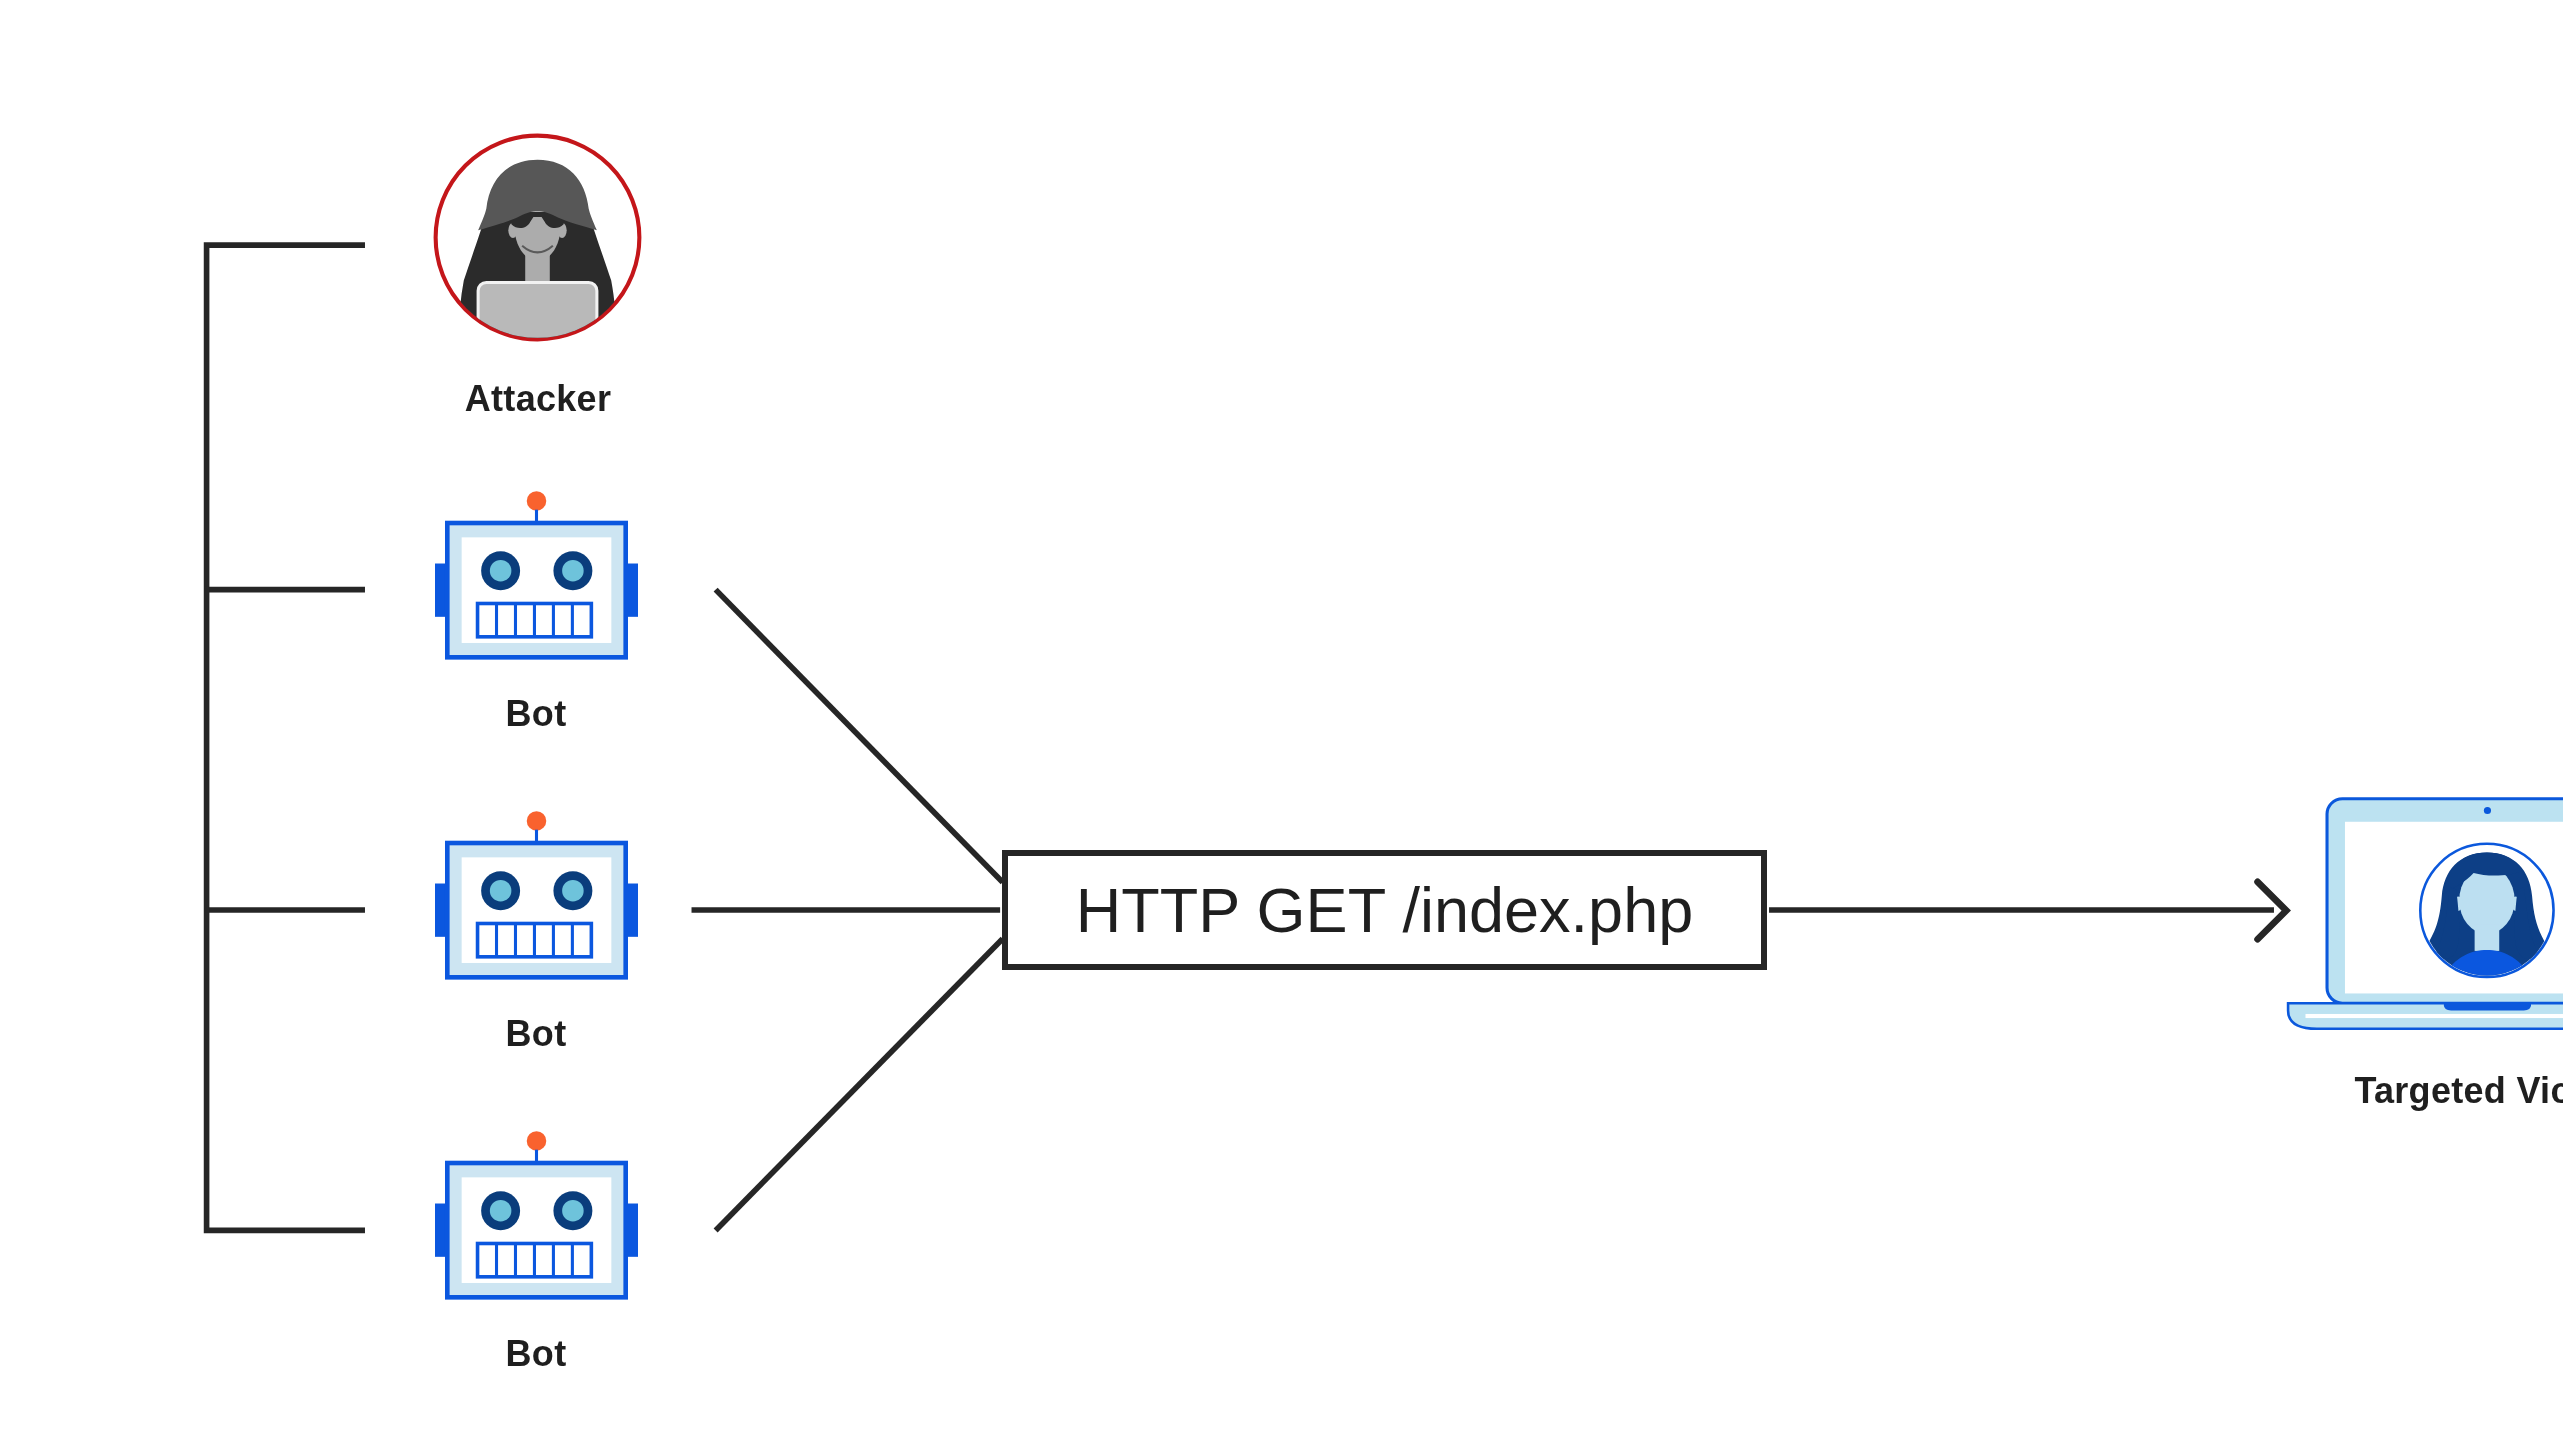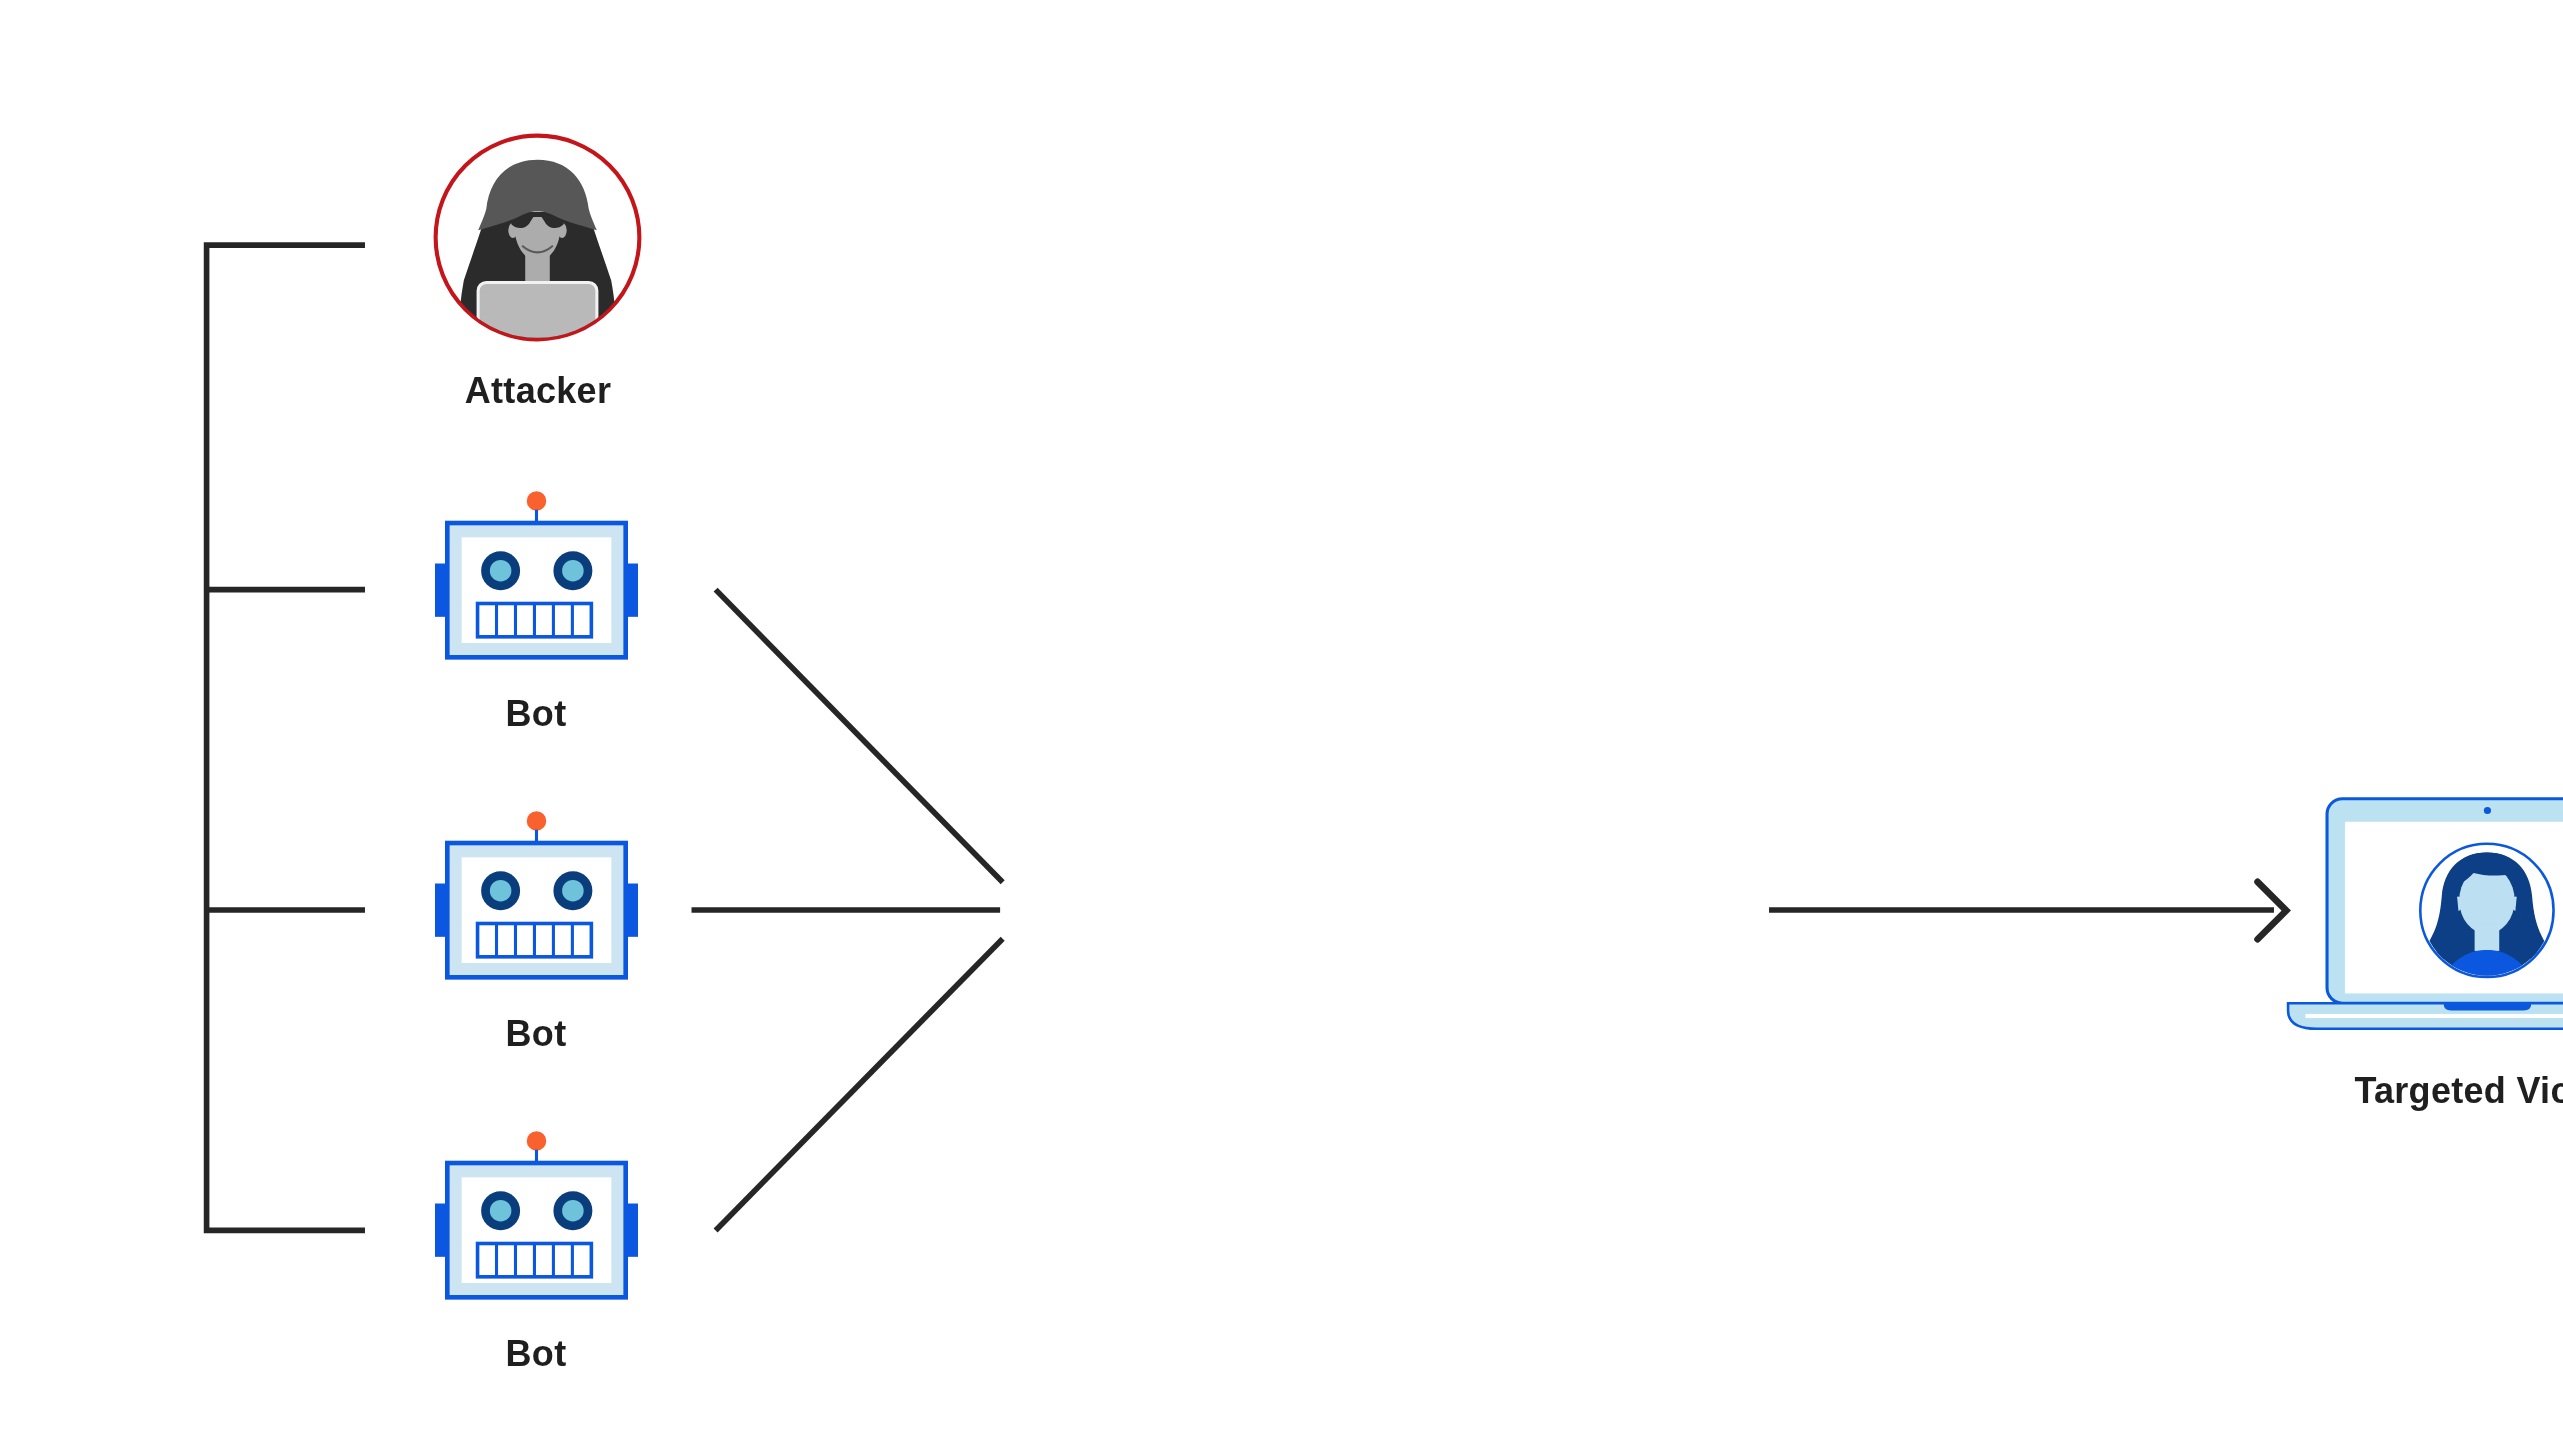--- a/index.html
+++ b/index.html
@@ -81,21 +81,21 @@
         <path fill="var(--hood-face)" d="M210 136 C182 136 165 154 165 188 C165 226 184 252 210 260 C236 252 255 226 255 188 C255 154 238 136 210 136 Z"></path>
         <ellipse cx="162" cy="196" rx="9" ry="15" fill="var(--hood-face)"></ellipse>
         <ellipse cx="258" cy="196" rx="9" ry="15" fill="var(--hood-face)"></ellipse>
         <path fill="var(--hood-face)" d="M186 236 L234 236 L234 306 C234 316 186 316 186 306 Z"></path>
         <path fill="none" stroke="#5a5a5a" stroke-width="4" d="M180 226 Q210 252 240 226"></path>
         <path fill="var(--hood-dark)" d="M154 160 L266 160 L261 184 C249 196 231 193 224 179 L218 170 L202 170 L196 179 C189 193 171 196 159 184 Z"></path>
         <path fill="var(--hood-light)" d="M210 58 C150 58 116 98 110 154 C107 166 102 178 94 196 C134 184 162 176 176 168 C190 161 200 158 210 158 C220 158 230 161 244 168 C258 176 286 184 326 196 C318 178 313 166 310 154 C304 98 270 58 210 58 Z"></path>
         <rect x="94" y="298" width="232" height="130" rx="16" fill="var(--hood-laptop)" stroke="#f2f2f2" stroke-width="6"></rect>
       </g>
     </svg>
-    <div class="node-label" style="left:108px; top:240px;">Attacker</div>
+    <div class="node-label" style="left:108px; top:248px;">Attacker</div>
   </div>
 
   <div class="node" style="left:435px; top:491px; width:203px; height:185px;">
     <svg class="bot-icon" width="203" height="185" viewBox="0 0 396 360">
       <circle cx="198" cy="19" r="19" fill="var(--orange)"></circle>
       <rect x="195" y="36" width="6" height="30" fill="var(--blue)"></rect>
       <rect x="0" y="141" width="24" height="104" fill="var(--blue)"></rect>
       <rect x="372" y="141" width="24" height="104" fill="var(--blue)"></rect>
       <rect x="24" y="62" width="348" height="262" fill="var(--light-blue)" stroke="var(--blue)" stroke-width="9"></rect>
       <rect x="52" y="90" width="292" height="206" fill="#ffffff"></rect>
@@ -138,20 +138,23 @@
       <circle cx="128" cy="155" r="38" fill="var(--navy)"></circle>
       <circle cx="128" cy="155" r="21" fill="var(--eye)"></circle>
       <circle cx="269" cy="155" r="38" fill="var(--navy)"></circle>
       <circle cx="269" cy="155" r="21" fill="var(--eye)"></circle>
       <rect x="83" y="219" width="222" height="65" fill="#ffffff" stroke="var(--blue)" stroke-width="7"></rect>
       <path stroke="var(--blue)" stroke-width="6" d="M120 222 V281 M157 222 V281 M194 222 V281 M231 222 V281 M268 222 V281"></path>
     </svg>
     <div class="node-label" style="left:101px; top:202px;">Bot</div>
   </div>
 
+  <div class="request-box">
+    <span class="request-text">HTTP GET /index.php</span>
+  </div>
 
   <div class="node" style="left:2285px; top:795px; width:410px; height:236px;">
     <svg class="victim-icon" width="410" height="236" viewBox="0 0 800 460">
       <defs>
         <clipPath id="vic-clip">
             <circle cx="394" cy="225" r="127"></circle>
           </clipPath>
       </defs>
       <rect x="82" y="7" width="636" height="399" rx="30" fill="var(--laptop-shell)" stroke="var(--laptop-blue)" stroke-width="6"></rect>
       <rect x="117" y="52" width="566" height="335" fill="#ffffff"></rect>

